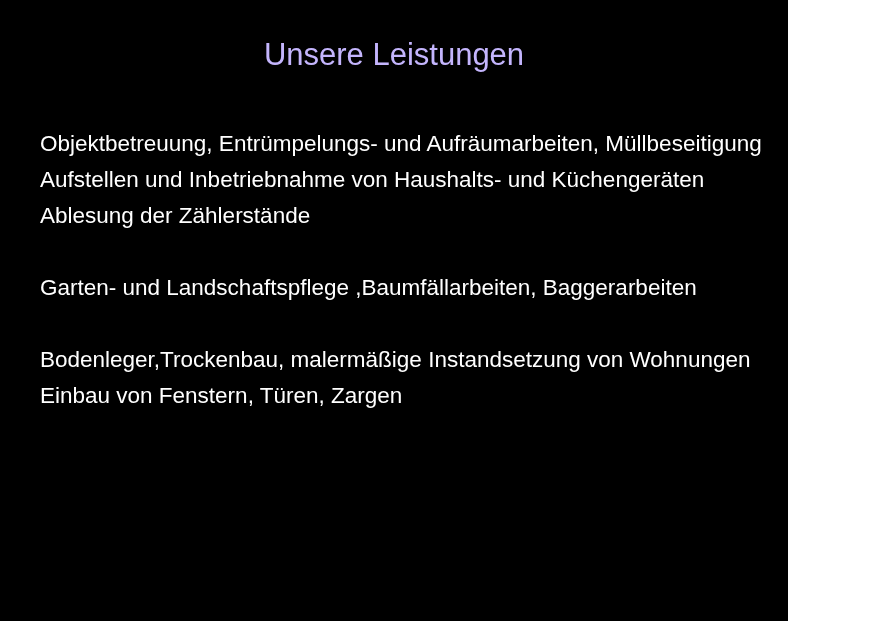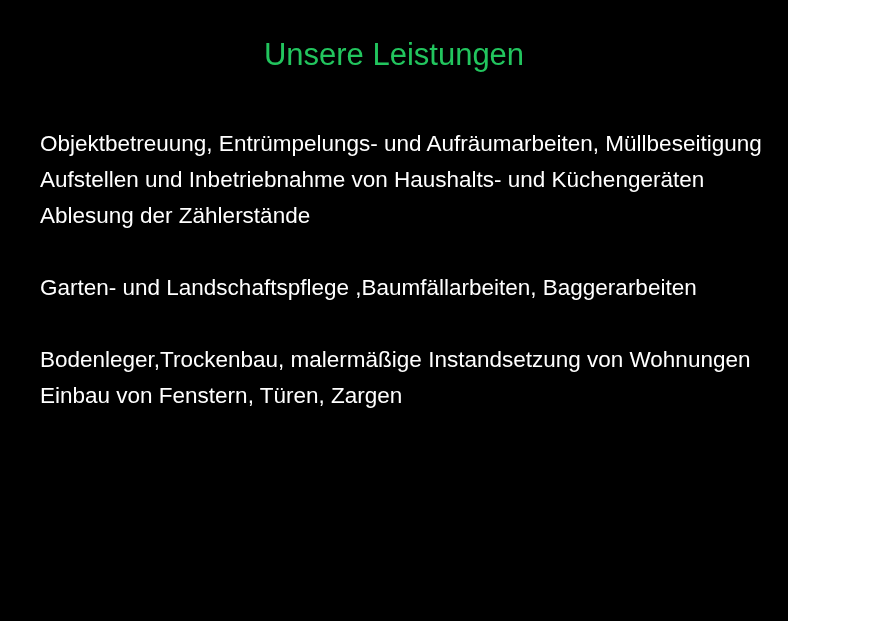--- a/index.html
+++ b/index.html
@@ -23,21 +23,21 @@
     height: 621px;
     background: #000000;
     overflow: hidden;
   }
   .slide-title {
     position: absolute;
     left: 0;
     top: 36px;
     width: 788px;
     text-align: center;
-    color: #22c55e;
+    color: #c4b5fd;
     font-size: 31px;
     line-height: 38px;
     font-weight: normal;
     white-space: nowrap;
   }
   .body-block {
     position: absolute;
     left: 40px;
     width: 1100px;
     color: #ffffff;

